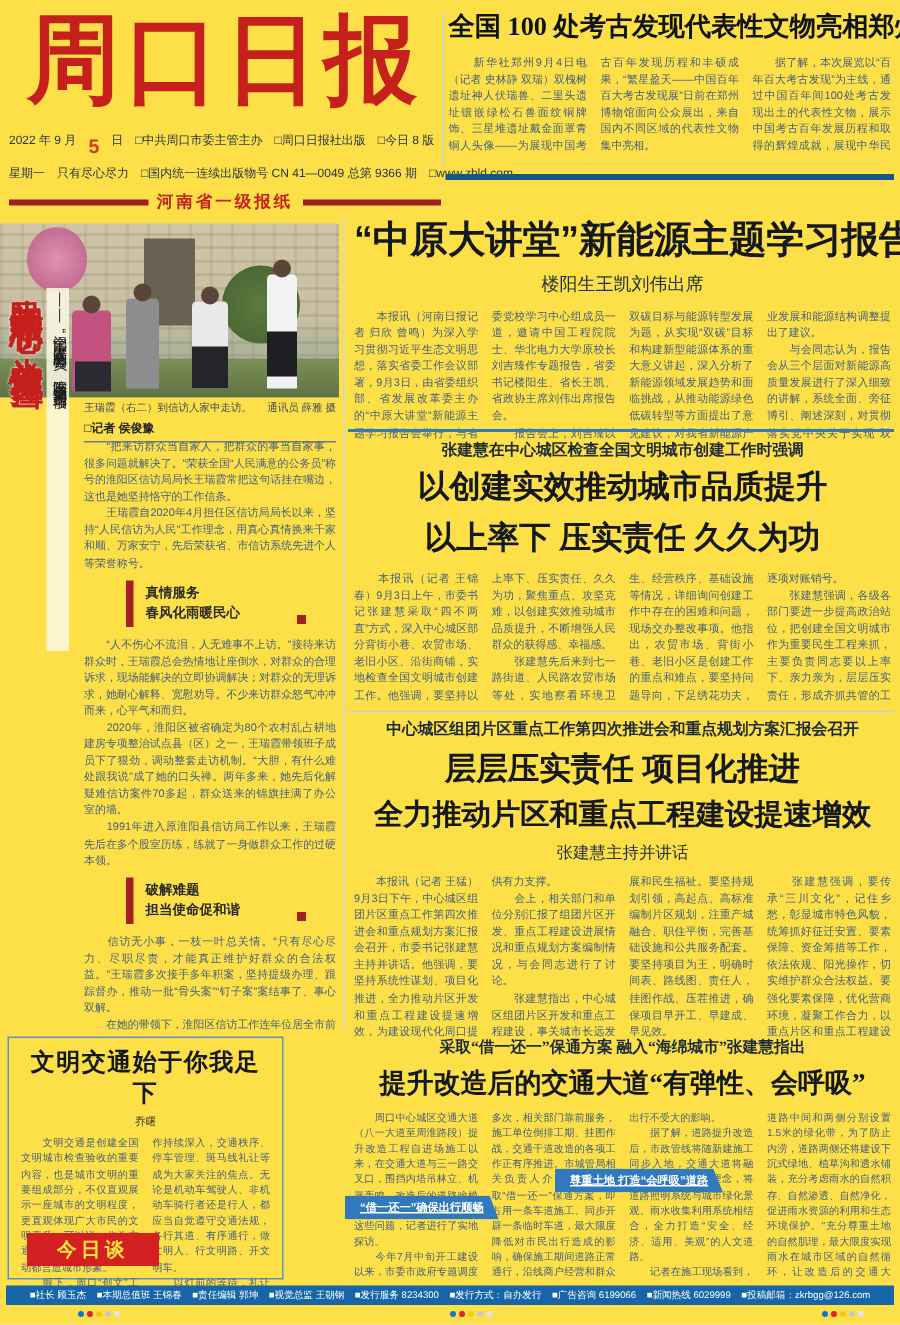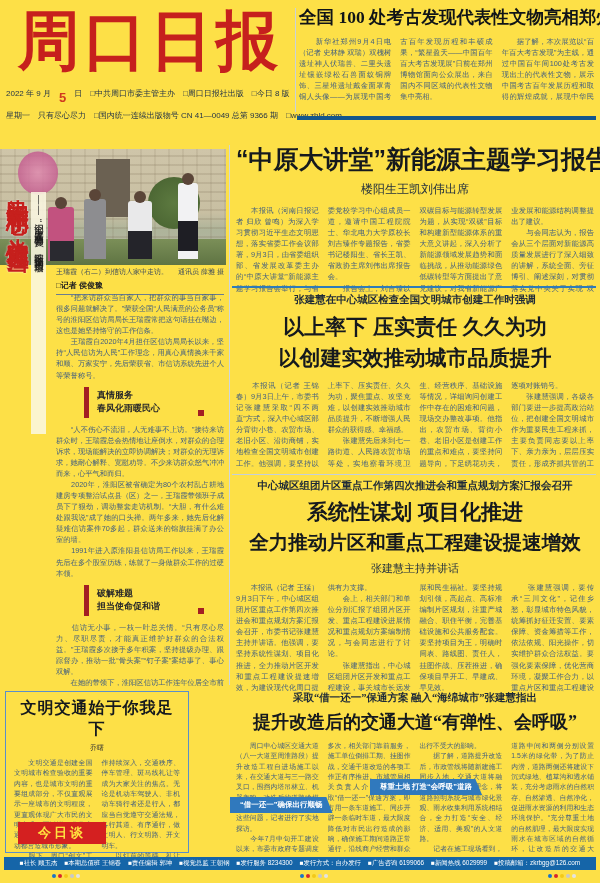--- a/index.html
+++ b/index.html
@@ -118,21 +118,21 @@
   .op-badge { position:absolute; left:12px; bottom:8px; width:88px; height:22px; background:#d42020;
     color:#ffe33e; font-weight:bold; font-size:13px; display:flex; align-items:center;
     justify-content:center; letter-spacing:3px; }
 
   
   .sec-traffic { position:absolute; left:236px; top:691px; width:358px; height:162px; }
   .traffic-kicker { font-size:10.5px; }
   .traffic-h { font-family:"Liberation Serif", serif; font-size:18px; margin-top:5px; }
   .traffic-body { margin-top:7px; height:116px; font-size:6.8px; }
   .chip { position:absolute; background:#3079bd; color:#fff; font-weight:bold; font-size:7.5px;
-    padding:3px 10px; clip-path:polygon(0 0, 94% 0, 100% 100%, 0 100%); white-space:nowrap; z-index:4; }
+    padding:3px 10px; clip-path:polygon(0 0, 94% 0, 100% 100%, 0 100%); white-space:nowrap; z-index:4;text-decoration:underline; }
   .chip1 { left:-6px; top:106px; }
   .chip2 { left:134px; top:88px; }
 
   
   .footer-bar { position:absolute; left:4px; top:857px; width:592px; height:13px; background:#1565a8;
     display:flex; align-items:center; justify-content:center; gap:7px; overflow:hidden; }
   .footer-bar span { color:#fff; font-size:6.4px; white-space:nowrap; }
   .dots { position:absolute; top:874px; display:flex; gap:2px; }
   .dots i { width:4px; height:4px; border-radius:50%; display:block; }
   .d1{background:#1b74c5;} .d2{background:#d9262c;} .d3{background:#f2c918;}
@@ -154,20 +154,25 @@
         <span>□中共周口市委主管主办</span>
         <span>□周口日报社出版</span>
         <span>□今日 8 版</span>
       </div>
       <div class="dl-row">
         <span>星期一　只有尽心尽力</span>
         <span>□国内统一连续出版物号 CN 41—0049 总第 9366 期</span>
         <span>□www.zhld.com</span>
       </div>
     </div>
+    <div class="banner">
+      <div class="banner-bar"></div>
+      <div class="banner-text">河南省一级报纸</div>
+      <div class="banner-bar"></div>
+    </div>
   </div>
 
   <div class="vline-top"></div>
   <div class="top-article">
     <div class="top-headline">全国 100 处考古发现代表性文物亮相郑州</div>
     <div class="top-body body-text cols-3">　　新华社郑州9月4日电（记者 史林静 双瑞）双槐树遗址神人伏瑞兽、二里头遗址镶嵌绿松石兽面纹铜牌饰、三星堆遗址戴金面罩青铜人头像——为展现中国考古百年发现历程和丰硕成果，“繁星盈天——中国百年百大考古发现展”日前在郑州博物馆面向公众展出，来自国内不同区域的代表性文物集中亮相。
 　　据了解，本次展览以“百年百大考古发现”为主线，通过中国百年间100处考古发现出土的代表性文物，展示中国考古百年发展历程和取得的辉煌成就，展现中华民族博大精深的历史和灿烂辉煌的文明成就，并呈现了考古学发展的脉络与中国百年历史文明图景。
 　　据介绍，展览选取的全国100处考古发现，在中国考古学发展史上具有重要的地位和作用，其中河南入选项目较多，新石器时代遗址5处，夏商周时代遗址33处，秦汉及以后遗址25处，共37处，同时展出的还有“文明的渊薮——河南百年百大考古发现展”，展示河南地区百年考古一系列重大发现。
 　　两个展览汇集全国文博力量，共有21省份79家考古文博单位参展，展出共计889件/组精品文物，其中一级文物达115件/组，部分文物为考古发现后首次面向公众展出。展览于9月3日在郑州博物馆（文翰街馆）面向公众开放，展期3个月。</div>
   </div>
@@ -227,31 +232,31 @@
     <div class="lect-sub">楼阳生王凯刘伟出席</div>
     <div class="lect-body body-text cols-4">　　本报讯（河南日报记者 归欣 曾鸣）为深入学习贯彻习近平生态文明思想，落实省委工作会议部署，9月3日，由省委组织部、省发展改革委主办的“中原大讲堂”新能源主题学习报告会举行，与省委党校学习中心组成员一道，邀请中国工程院院士、华北电力大学原校长刘吉臻作专题报告，省委书记楼阳生、省长王凯、省政协主席刘伟出席报告会。
 　　报告会上，刘吉臻以双碳目标与能源转型发展为题，从实现“双碳”目标和构建新型能源体系的重大意义讲起，深入分析了新能源领域发展趋势和面临挑战，从推动能源绿色低碳转型等方面提出了意见建议，对我省新能源产业发展和能源结构调整提出了建议。
 　　与会同志认为，报告会从三个层面对新能源高质量发展进行了深入细致的讲解，系统全面、旁征博引、阐述深刻，对贯彻落实党中央关于实现“双碳”目标和“四个革命、一个合作”能源安全新战略的重大意义、有效推动全省绿色低碳转型具有重要指导与帮助。要进一步提高思想认识，加强工作统筹，认真贯彻省委绿色低碳转型工作会议要求，大力发展新能源产业，加快构建清洁低碳、安全高效的能源体系，实现我省新能源高质量发展。大家表示，要以“能力作风建设年”活动为契机，强化理论武装，提升专业素养，确保行动上坚定不移、策略上稳中求进、作风上务实高效，以实际行动迎接党的二十大胜利召开。
 　　会议以视频会议形式召开，市领导李建磊、吕文华、牛越丽、路云珠、张继军、王少青等在省辖市分会场参加报告会。㉔</div>
   </div>
   <div class="blue-rule-1"></div>
 
   <div class="sec-civic">
     <div class="kicker civic-kicker">张建慧在中心城区检查全国文明城市创建工作时强调</div>
+    <div class="headline civic-h2">以创建实效推动城市品质提升</div>
     <div class="headline civic-h1">以上率下 压实责任 久久为功</div>
-    <div class="headline civic-h2">以创建实效推动城市品质提升</div>
     <div class="civic-body body-text cols-4">　　本报讯（记者 王锦春）9月3日上午，市委书记张建慧采取“四不两直”方式，深入中心城区部分背街小巷、农贸市场、老旧小区、沿街商铺，实地检查全国文明城市创建工作。他强调，要坚持以上率下、压实责任、久久为功，聚焦重点、攻坚克难，以创建实效推动城市品质提升，不断增强人民群众的获得感、幸福感。
 　　张建慧先后来到七一路街道、人民路农贸市场等处，实地察看环境卫生、经营秩序、基础设施等情况，详细询问创建工作中存在的困难和问题，现场交办整改事项。他指出，农贸市场、背街小巷、老旧小区是创建工作的重点和难点，要坚持问题导向，下足绣花功夫，逐项对账销号。
 　　张建慧强调，各级各部门要进一步提高政治站位，把创建全国文明城市作为重要民生工程来抓，主要负责同志要以上率下、亲力亲为，层层压实责任，形成齐抓共管的工作格局。要健全长效机制，强化督导问效，以钉钉子精神一抓到底，推动创建工作常态化、制度化。要广泛发动群众参与，深入开展文明交通、文明经营等专项整治，引导市民自觉践行文明规范，让文明成为城市最亮丽的底色。市领导王少青、秦石磊参加检查。㉔</div>
   </div>
   <div class="thin-rule"></div>
 
   <div class="sec-district">
     <div class="kicker dist-kicker">中心城区组团片区重点工作第四次推进会和重点规划方案汇报会召开</div>
-    <div class="headline dist-h1">系统性谋划 项目化推进</div>
+    <div class="headline dist-h1">层层压实责任 项目化推进</div>
     <div class="headline dist-h2">全力推动片区和重点工程建设提速增效</div>
     <div class="dist-sub">张建慧主持并讲话</div>
     <div class="dist-body body-text cols-4">　　本报讯（记者 王猛）9月3日下午，中心城区组团片区重点工作第四次推进会和重点规划方案汇报会召开，市委书记张建慧主持并讲话。他强调，要坚持系统性谋划、项目化推进，全力推动片区开发和重点工程建设提速增效，为建设现代化周口提供有力支撑。
 　　会上，相关部门和单位分别汇报了组团片区开发、重点工程建设进展情况和重点规划方案编制情况，与会同志进行了讨论。
 　　张建慧指出，中心城区组团片区开发和重点工程建设，事关城市长远发展和民生福祉。要坚持规划引领，高起点、高标准编制片区规划，注重产城融合、职住平衡，完善基础设施和公共服务配套。要坚持项目为王，明确时间表、路线图、责任人，挂图作战、压茬推进，确保项目早开工、早建成、早见效。
 　　张建慧强调，要传承“三川文化”，记住乡愁，彰显城市特色风貌，统筹抓好征迁安置、要素保障、资金筹措等工作，依法依规、阳光操作，切实维护群众合法权益。要强化要素保障，优化营商环境，凝聚工作合力，以重点片区和重点工程建设的提速增效，带动城市能级和品质整体跃升。市领导参加会议。㉔</div>
   </div>
 
   <div class="opinion">
     <div class="op-title">文明交通始于你我足下</div>

